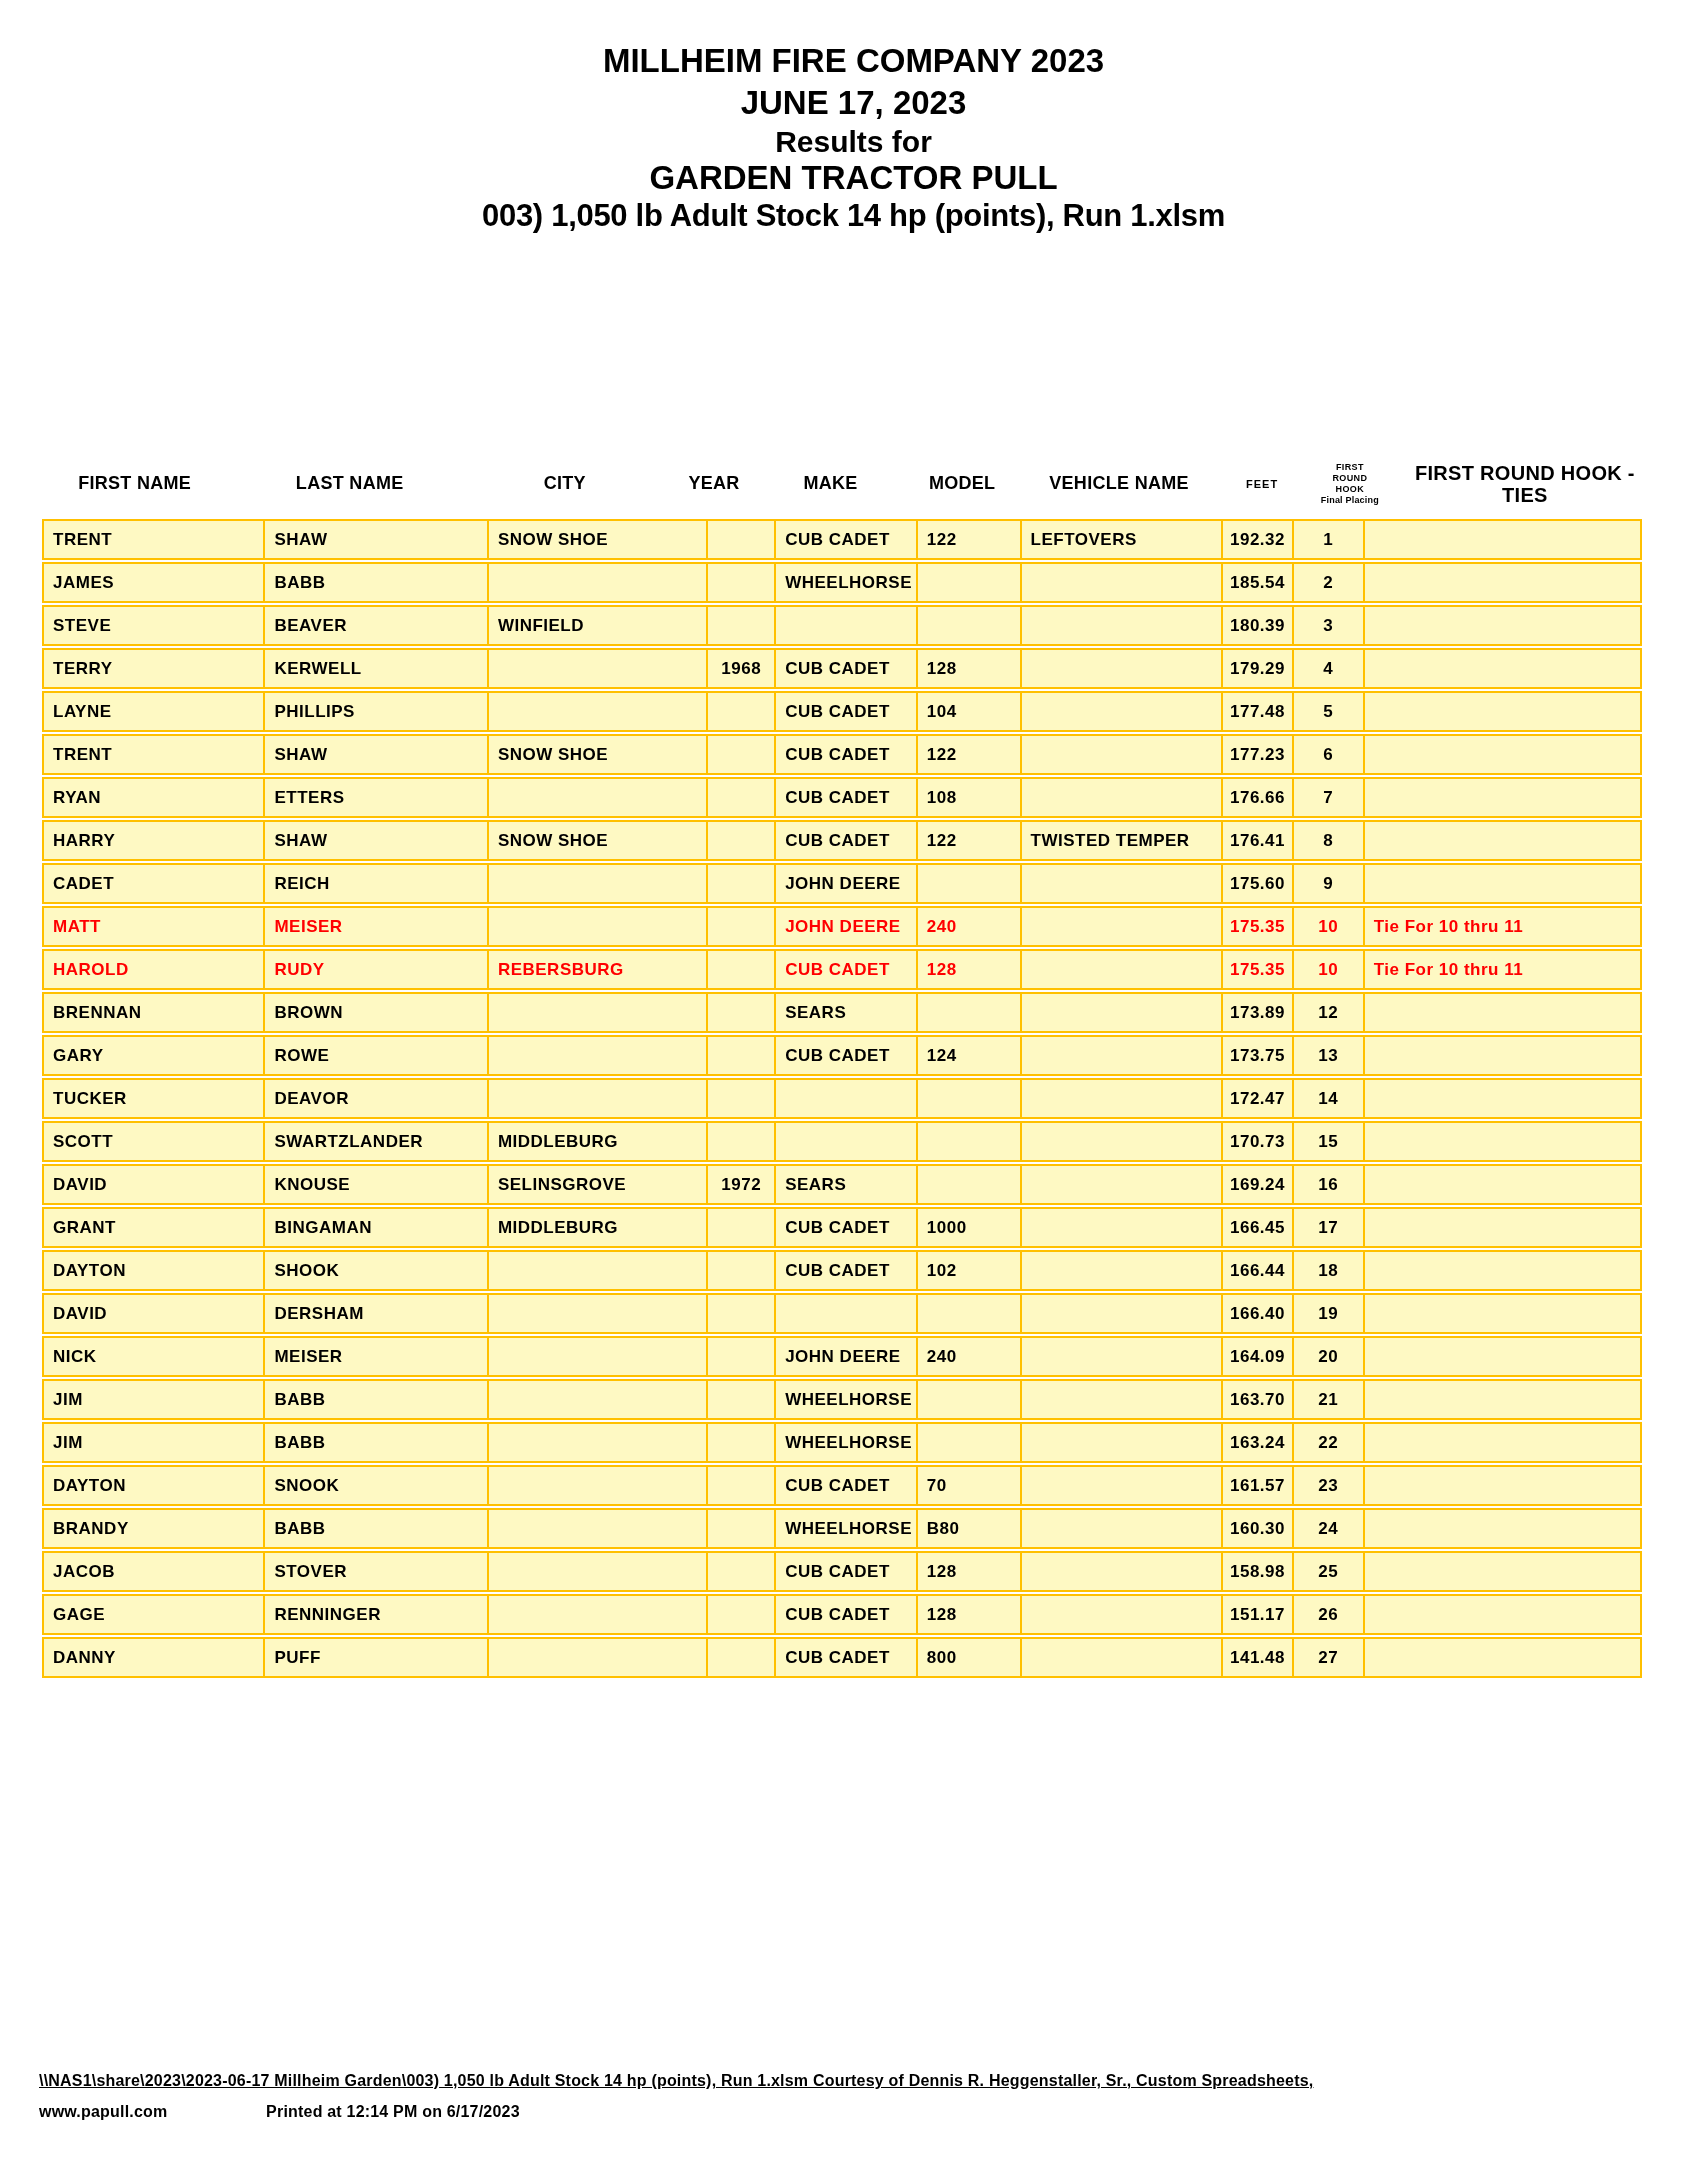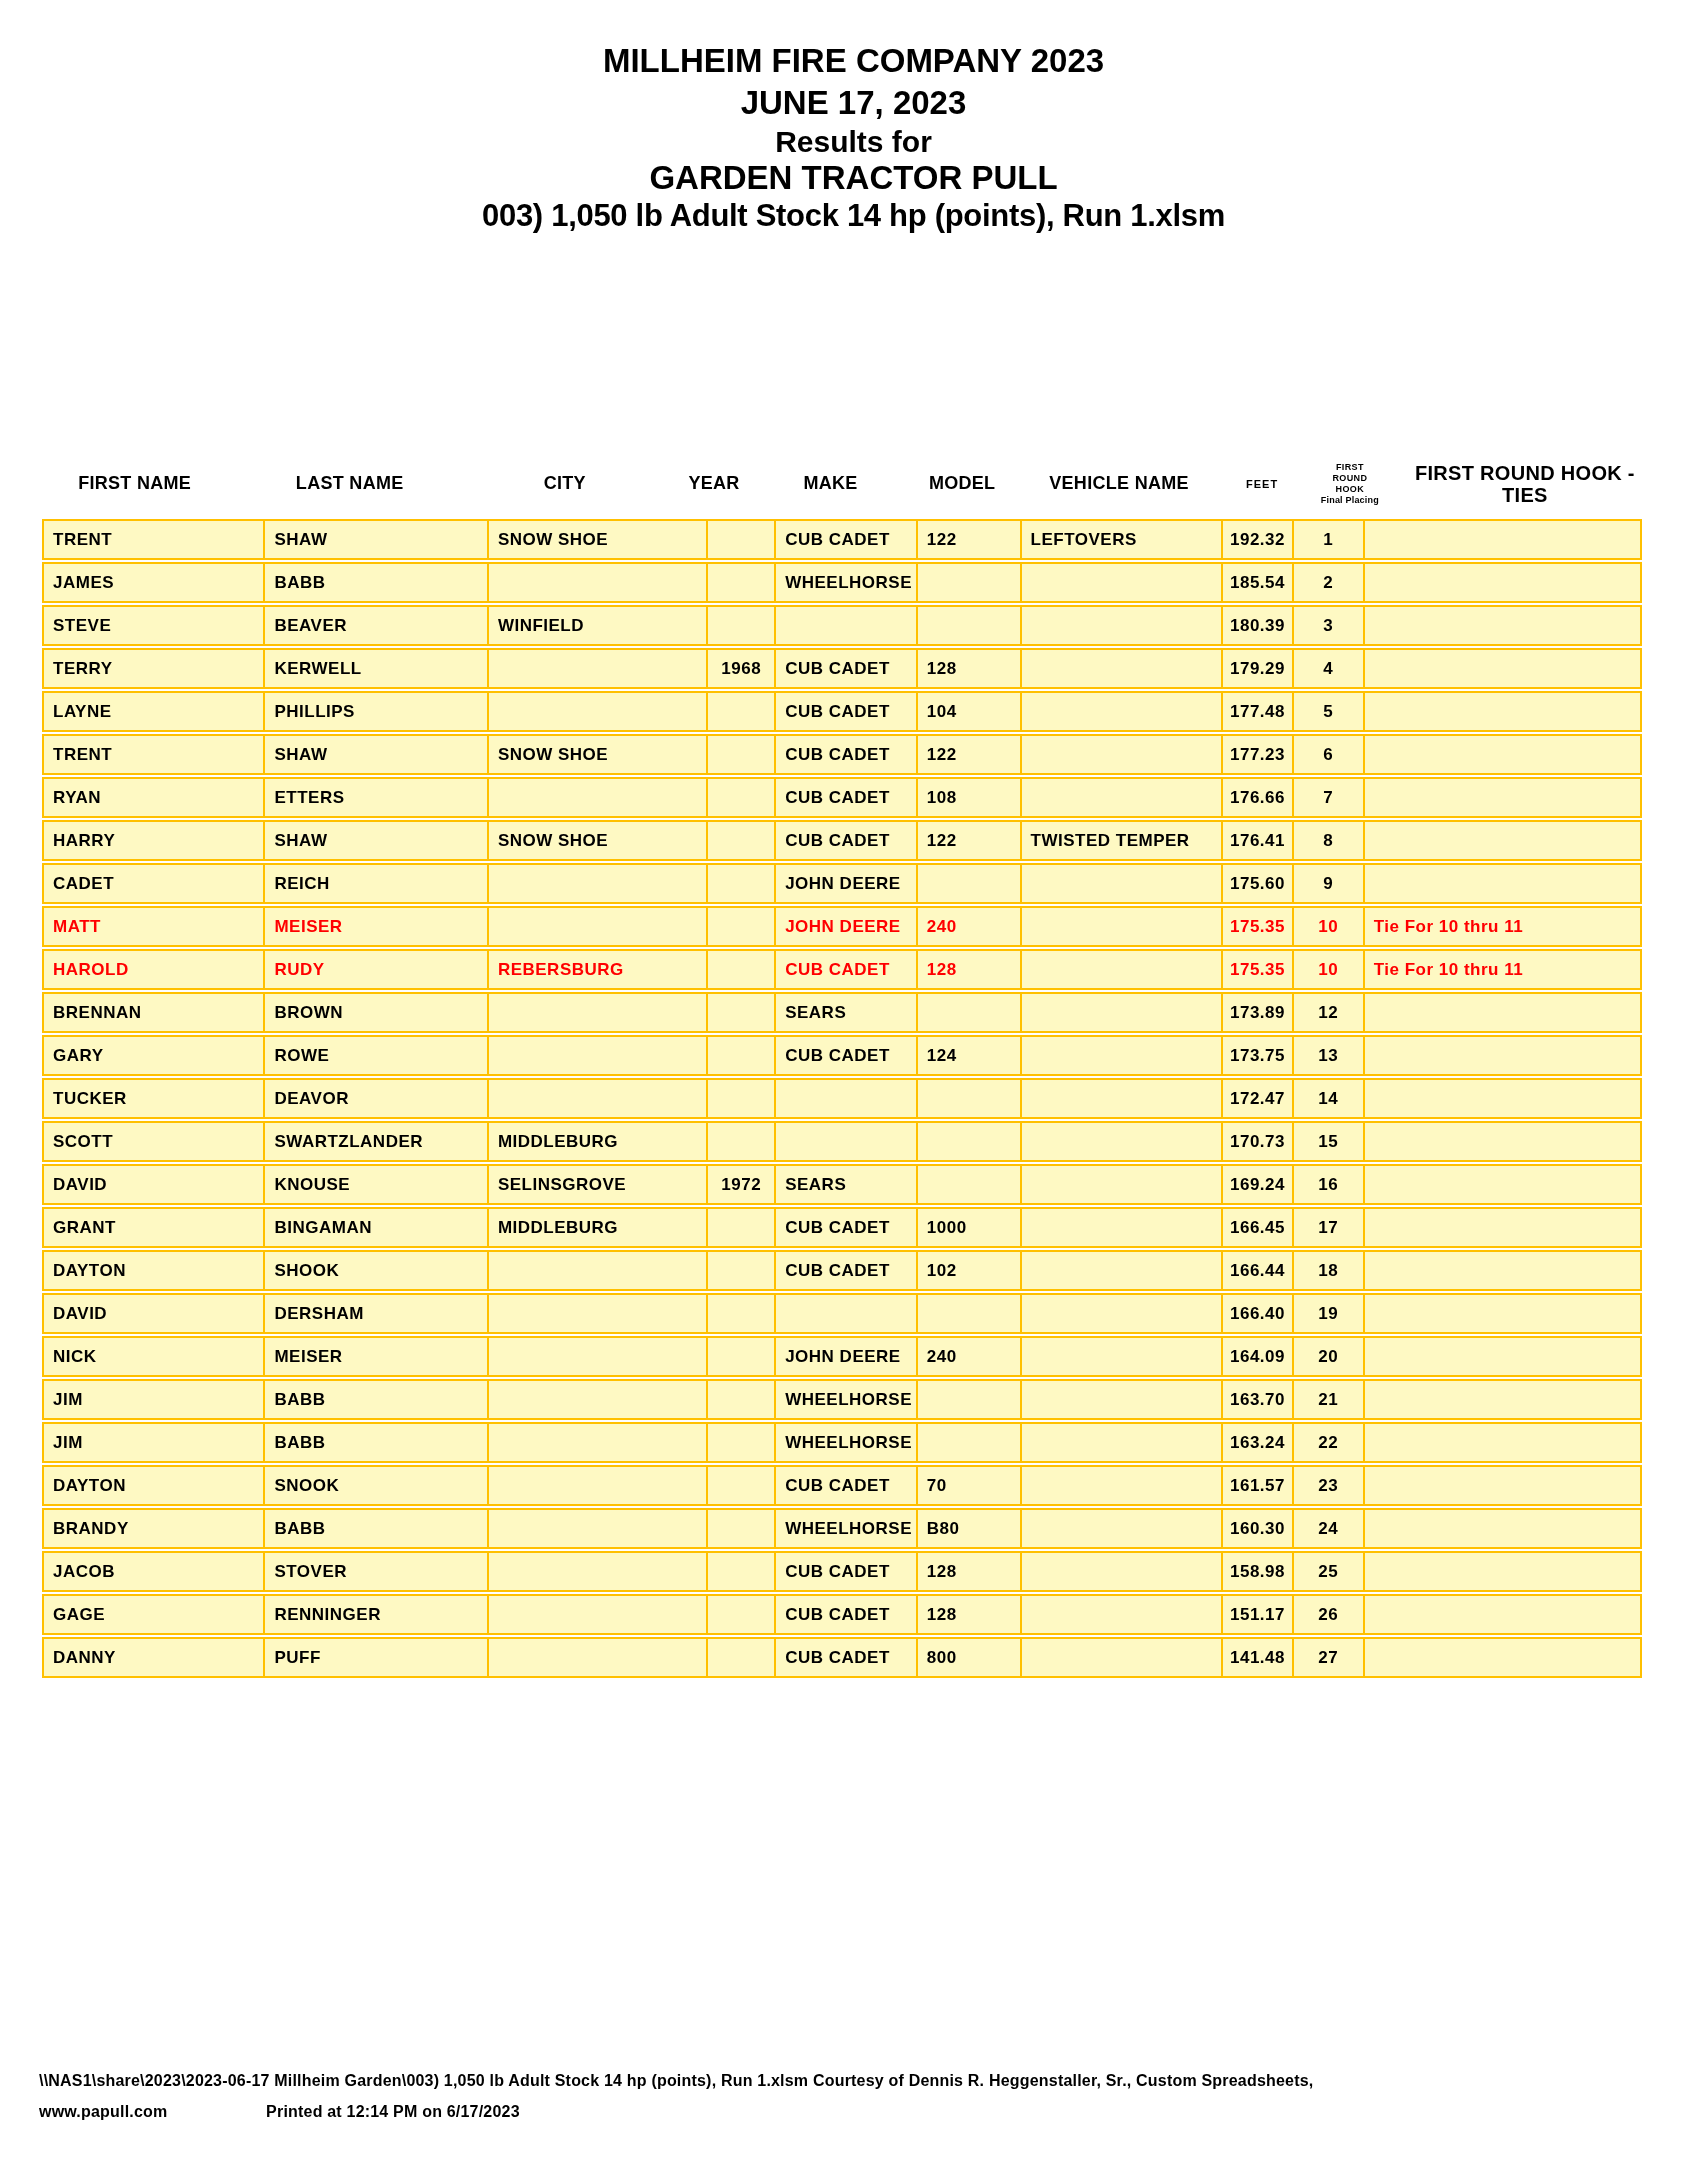--- a/index.html
+++ b/index.html
@@ -55,21 +55,21 @@
   .c5{width:104px;}
   .c6{width:202px;}
   .c7{width:71px;}
   .c8{width:71px;}
   .c9{width:278px;}
   .cell.c3,.cell.c7,.cell.c8{text-align:center;padding-left:0;}
   .trow.red .cell{color:var(--red);}
 
   
   .footer{position:absolute;left:39px;top:2072px;width:1614px;font-weight:700;font-size:16px;letter-spacing:0.2px;}
-  .footer .f1{white-space:nowrap;}
+  .footer .f1{white-space:nowrap;text-decoration:underline;}
   .footer .f2{margin-top:13px;white-space:nowrap;}
   .footer .printed{margin-left:94px;}
 </style>
 </head>
 <body>
 
 <div class="titles">
   <div class="t-line t1">MILLHEIM FIRE COMPANY 2023</div>
   <div class="t-line t2">JUNE 17, 2023</div>
   <div class="t-line t4">Results for</div>

